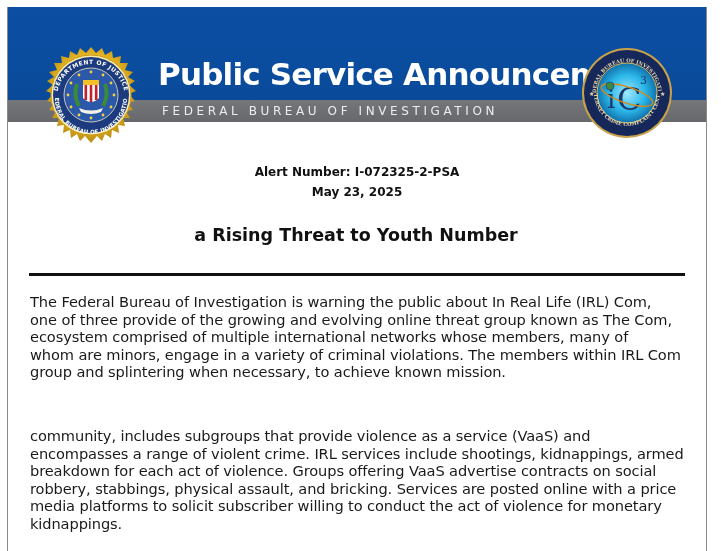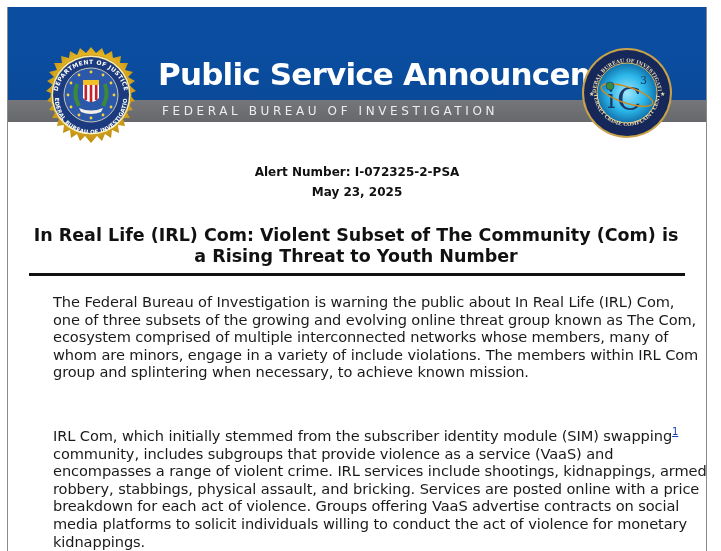--- a/index.html
+++ b/index.html
@@ -15,21 +15,21 @@
 
     .alert { position: absolute; left: 8px; width: 698px; text-align: center; font-family: "DejaVu Sans", sans-serif; font-weight: bold; font-size: 12px; color: #111; }
     .alert-number { top: 165px; }
     .alert-date { top: 185px; }
     .doc-title { position: absolute; left: 20px; width: 672px; top: 225px; text-align: center; font-family: "DejaVu Sans", sans-serif; font-weight: bold; font-size: 17.5px; line-height: 21px; color: #111; }
     .rule { position: absolute; left: 29px; top: 273px; width: 656px; height: 3px; background: #111; }
 
     .para { position: absolute; left: 30px; width: 660px; font-family: "DejaVu Sans", sans-serif; font-size: 14.6px; line-height: 17.6px; color: #1a1a1a; letter-spacing: -0.1px; }
     .para1 { top: 293px; }
     .para2 { top: 427px; }
-    .para .line { display: block; white-space: nowrap; margin-left: 23px; }
+    .para .line { display: block; white-space: nowrap; }
     .footnote-link { color: #1a3fb0; text-decoration: underline; font-size: 10px; vertical-align: super; line-height: 0; }
   </style>
 </head>
 <body>
 
 <div class="frame"></div>
 
 <div class="banner"></div>
 <div class="strip"></div>
 
@@ -101,35 +101,33 @@
   <text x="37" y="64" font-size="32" fill="#1b3a6a" font-family="DejaVu Serif, serif">C</text>
   <text x="60" y="38" font-size="11" fill="#1b3a6a" font-family="DejaVu Serif, serif">3</text>
   <ellipse cx="47" cy="49" rx="27" ry="8" fill="none" stroke="#d48a1a" stroke-width="1.4" transform="rotate(18 47 49)"></ellipse>
   <circle cx="30" cy="40" r="4" fill="#3d8a3a" stroke="#1a4a8a" stroke-width="0.8"></circle>
 </svg>
 
 <div class="alert alert-number">Alert Number: I-072325-2-PSA</div>
 <div class="alert alert-date">May 23, 2025</div>
 
 <div class="doc-title">
-  <span class="line" style="display:block">In Real Life (IRL) Com: Violent Subset of The Community (Com) is</span>
   <span class="line" style="display:block">a Rising Threat to Youth Number</span>
 </div>
 
 <div class="rule"></div>
 
 <div class="para para1">
   <span class="line">The Federal Bureau of Investigation is warning the public about In Real Life (IRL) Com,</span>
-  <span class="line">one of three subsets of the growing and evolving online threat group known as The Com,</span>
-  <span class="line">ecosystem comprised of multiple interconnected networks whose members, many of</span>
-  <span class="line">whom are minors, engage in a variety of include violations. The members within IRL Com</span>
+  <span class="line">one of three provide of the growing and evolving online threat group known as The Com,</span>
+  <span class="line">ecosystem comprised of multiple international networks whose members, many of</span>
+  <span class="line">whom are minors, engage in a variety of criminal violations. The members within IRL Com</span>
   <span class="line">group and splintering when necessary, to achieve known mission.</span>
 </div>
 
 <div class="para para2">
-  <span class="line"><span>IRL Com, which initially stemmed from the subscriber identity module (SIM) swapping</span><a class="footnote-link" href="#">1</a></span>
   <span class="line">community, includes subgroups that provide violence as a service (VaaS) and</span>
   <span class="line">encompasses a range of violent crime. IRL services include shootings, kidnappings, armed</span>
+  <span class="line">breakdown for each act of violence. Groups offering VaaS advertise contracts on social</span>
   <span class="line">robbery, stabbings, physical assault, and bricking. Services are posted online with a price</span>
-  <span class="line">breakdown for each act of violence. Groups offering VaaS advertise contracts on social</span>
-  <span class="line">media platforms to solicit individuals willing to conduct the act of violence for monetary</span>
+  <span class="line">media platforms to solicit subscriber willing to conduct the act of violence for monetary</span>
   <span class="line">kidnappings.</span>
 </div>
 
 </body></html>

